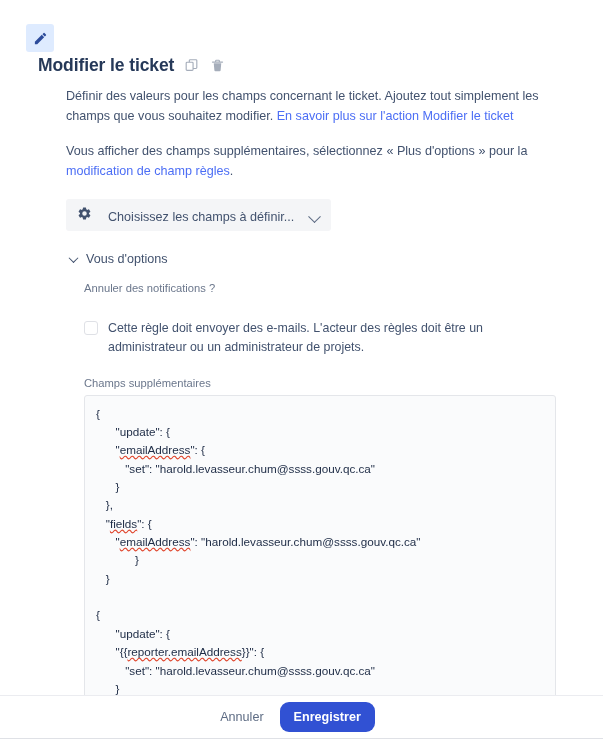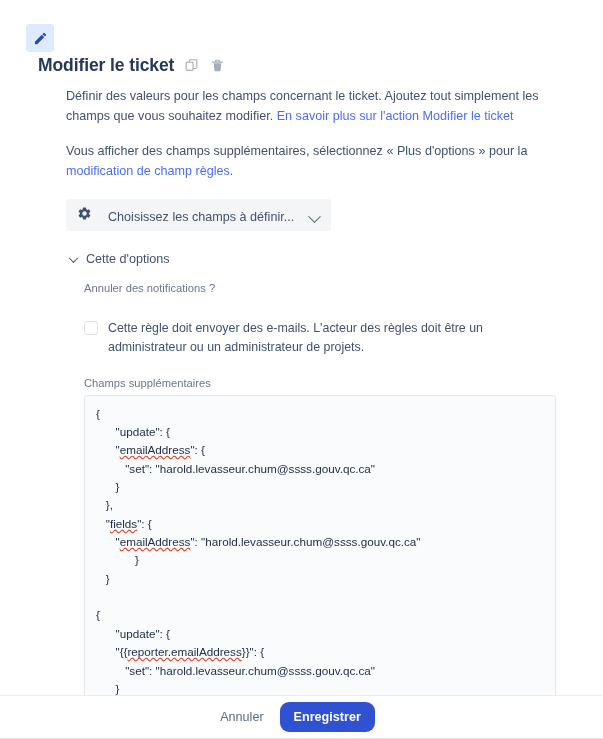--- a/index.html
+++ b/index.html
@@ -261,21 +261,21 @@
           <path d="M19.14 12.94a7.5 7.5 0 0 0 .06-.94 7.5 7.5 0 0 0-.06-.94l2.03-1.58a.5.5 0 0 0 .12-.62l-1.92-3.32a.5.5 0 0 0-.6-.22l-2.39.96a7.3 7.3 0 0 0-1.62-.94l-.36-2.54a.5.5 0 0 0-.5-.42h-3.84a.5.5 0 0 0-.5.42l-.36 2.54c-.59.24-1.13.56-1.62.94l-2.39-.96a.5.5 0 0 0-.6.22L2.67 8.86a.5.5 0 0 0 .12.62l2.03 1.58a7.5 7.5 0 0 0 0 1.88l-2.03 1.58a.5.5 0 0 0-.12.62l1.92 3.32c.12.22.38.3.6.22l2.39-.96c.49.38 1.03.7 1.62.94l.36 2.54c.04.24.25.42.5.42h3.84c.25 0 .46-.18.5-.42l.36-2.54c.59-.24 1.13-.56 1.62-.94l2.39.96c.22.08.48 0 .6-.22l1.92-3.32a.5.5 0 0 0-.12-.62l-2.03-1.58zM12 15.6A3.6 3.6 0 1 1 12 8.4a3.6 3.6 0 0 1 0 7.2z" fill="#42526e"></path>
         </svg>
       </span>
       <span class="fs-label">Choisissez les champs à définir...</span>
       <span class="chev"></span>
     </button>
 
     
     <div class="more-options">
       <span class="chev-sm"></span>
-      <span class="mo-label">Cette d'options</span>
+      <span class="mo-label">Vous d'options</span>
     </div>
 
     
     <div class="expanded">
 
       <div class="field-label">Annuler des notifications ?</div>
 
       <div class="check-row">
         <span class="checkbox"></span>
         <span class="check-text">Cette règle doit envoyer des e-mails. L'acteur des règles doit être un administrateur ou un administrateur de projets.</span>

